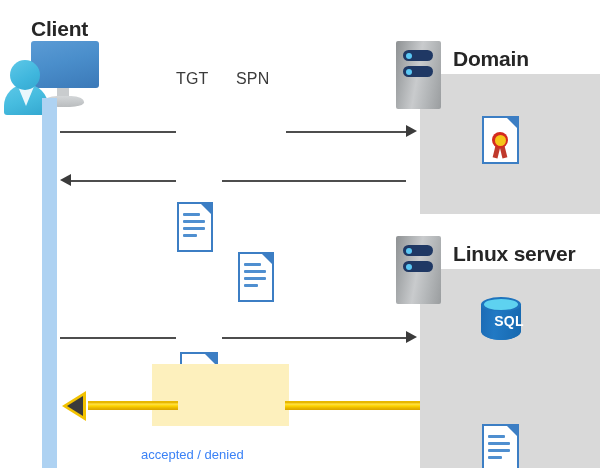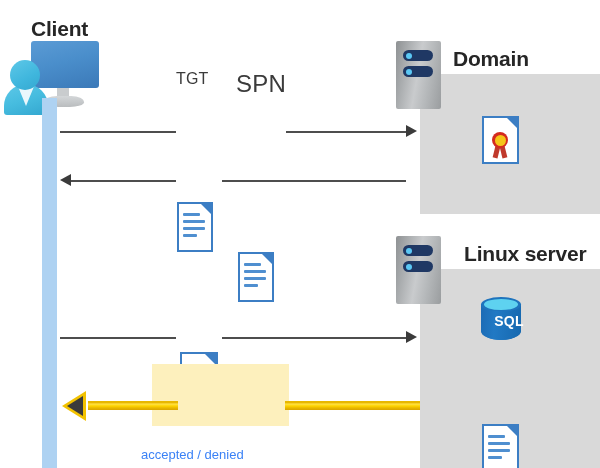--- a/index.html
+++ b/index.html
@@ -196,21 +196,21 @@
   <div class="abs rack" style="left:396px;top:222px;">
     <div class="body"></div>
     <div class="pill p1">
         <span class="dot"></span>
       </div>
     <div class="pill p2">
         <span class="dot"></span>
       </div>
   </div>
 
-  <div class="abs title-bold" style="left:453px;top:227px;margin-left:11px;">Linux server</div>
+  <div class="abs title-bold" style="left:453px;top:227px;">Linux server</div>
 
   <div class="abs" style="left:481px;top:283px;width:40px;height:50px;">
     <div class="abs" style="left:0;top:7px;width:40px;height:36px;background:linear-gradient(95deg,#1c6bb5 0%,#2179c4 35%,#1668af 100%);border-radius:0 0 20px 20px/0 0 9px 9px;"></div>
     <div class="abs" style="left:0;top:0;width:40px;height:15px;border-radius:50%;background:#1f74bd;"></div>
     <div class="abs" style="left:3px;top:2px;width:34px;height:11px;border-radius:50%;background:#5ed2f0;"></div>
     <div class="abs" style="left:0;top:14px;width:40px;height:29px;background:linear-gradient(95deg,#1c6bb5 0%,#2179c4 35%,#1668af 100%);border-radius:0 0 20px 20px/0 0 10px 10px;"></div>
     <div class="abs" style="left:0;top:16px;width:40px;text-align:center;color:#ffffff;font-size:14px;font-weight:bold;letter-spacing:.3px;font-family:'Liberation Sans',sans-serif;margin-left:8px;">SQL</div>
   </div>
 
   <div class="abs doc linedoc" style="left:482px;top:362px;width:37px;height:48px;">
@@ -234,21 +234,21 @@
     <div class="page"></div>
     <div class="abs" style="right:0;top:0;width:0;height:0;border-top:14px solid #3c7ec4;border-left:14px solid transparent;"></div>
     <div class="lines">
       <span class="ln ln1"></span>
         <span class="ln ln2"></span>
         <span class="ln ln3"></span>
         <span class="ln ln4"></span>
     </div>
   </div>
 
-  <div class="abs doclabel" style="left:236px;top:56px;font-size:24px;">SPN</div>
+  <div class="abs doclabel" style="left:236px;top:56px;font-size:16px;">SPN</div>
   <div class="abs doc linedoc" style="left:238px;top:92px;width:36px;height:50px;">
     <div class="page"></div>
     <div class="abs" style="right:0;top:0;width:0;height:0;border-top:14px solid #3c7ec4;border-left:14px solid transparent;"></div>
     <div class="lines">
       <span class="ln ln1"></span>
         <span class="ln ln2"></span>
         <span class="ln ln3"></span>
         <span class="ln ln4"></span>
     </div>
   </div>

